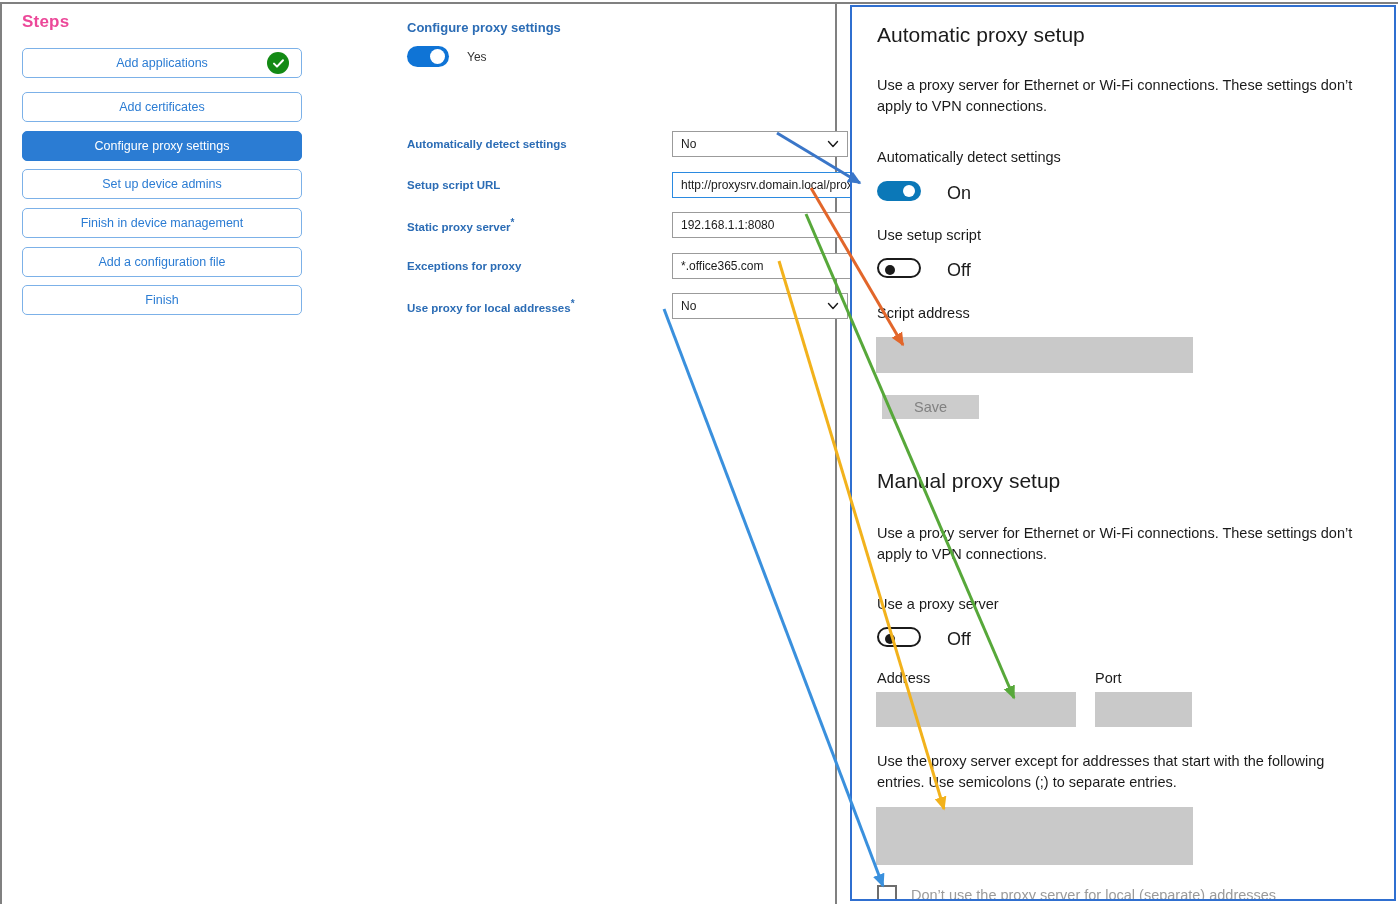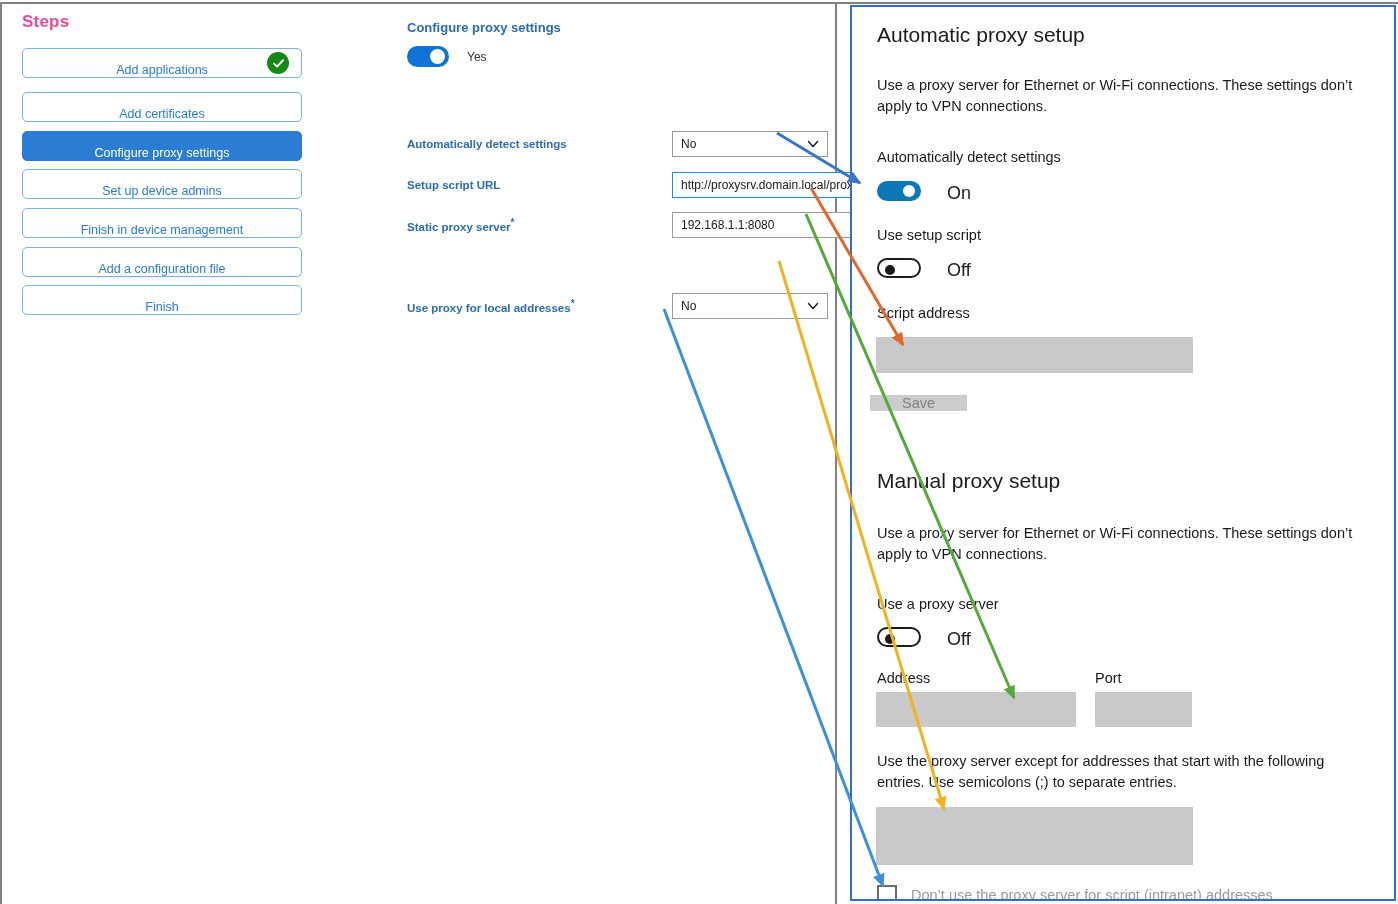--- a/index.html
+++ b/index.html
@@ -19,21 +19,21 @@
   
   #steps-panel{position:absolute;left:2px;top:4px;width:320px;height:900px;}
   #steps-title{
     position:absolute;left:20px;top:8px;
     font-size:17px;font-weight:bold;color:#ec4899;letter-spacing:.2px;
   }
   .step-btn{
     position:absolute;left:20px;width:280px;height:30px;
     border:1px solid #7cb1e8;border-radius:5px;background:#ffffff;
     color:#2b7cd3;font-size:12.5px;
-    display:flex;align-items:flex-end;justify-content:center;
+    display:flex;align-items:center;justify-content:center;
     box-sizing:border-box;cursor:pointer;
   }
   .step-btn.active{background:#2b7cd3;border-color:#2b7cd3;color:#ffffff;}
   .step-check{
     position:absolute;right:12px;top:50%;transform:translateY(-50%);
     width:22px;height:22px;border-radius:50%;
     background:#138a14;display:flex;align-items:center;justify-content:center;
   }
   .step-check svg{display:block;}
 
@@ -60,21 +60,21 @@
     font-size:11.5px;font-weight:bold;color:#2b6cb5;white-space:nowrap;
   }
   .f-label .req{color:#2b6cb5;font-weight:bold;font-size:10px;vertical-align:super;}
   .f-ctl{
     position:absolute;left:265px;top:0;height:26px;box-sizing:border-box;
     border:1px solid #9b9b9b;background:#ffffff;
     font-size:12px;color:#1a1a1a;
     display:flex;align-items:center;padding:0 8px;
     font-family:"Liberation Sans", sans-serif;
   }
-  .f-ctl.sel{width:156px;justify-content:space-between;cursor:pointer;text-align:center;}
+  .f-ctl.sel{width:176px;justify-content:space-between;cursor:pointer;text-align:center;}
   .f-ctl.txt{width:218px;cursor:text;overflow:hidden;white-space:nowrap;}
   .f-ctl.txt.focused{border:1.5px solid #2b8ae0;}
   .chev{width:12px;height:12px;flex:0 0 auto;}
 
   
   #win-panel{
     position:absolute;left:850px;top:5px;width:546px;height:896px;
     background:#ffffff;border:2px solid #2f6fd0;box-sizing:border-box;
     overflow:hidden;
     padding-left:25px;
@@ -179,20 +179,26 @@
     </div>
   </div>
 
   <div class="f-row" style="top:208px">
     <span class="f-label"><span>Static proxy server</span><span class="req">*</span></span>
     <div class="f-ctl txt">
       <span>192.168.1.1:8080</span>
     </div>
   </div>
 
+  <div class="f-row" style="top:249px">
+    <span class="f-label"><span>Exceptions for proxy</span></span>
+    <div class="f-ctl txt">
+      <span>*.office365.com</span>
+    </div>
+  </div>
 
   <div class="f-row" style="top:289px">
     <span class="f-label"><span>Use proxy for local addresses</span><span class="req">*</span></span>
     <div class="f-ctl sel">
       <span>No</span>
       <svg class="chev" viewBox="0 0 12 12">
           <path d="M1.5 3.5 L6 8.5 L10.5 3.5" stroke="#1a1a1a" stroke-width="1.4" fill="none" stroke-linecap="round" stroke-linejoin="round"></path>
         </svg>
     </div>
   </div>
@@ -211,21 +217,21 @@
 
   <div class="win-lbl" style="top:220px">Use setup script</div>
   <div class="win-tgl off" style="top:251px">
       <span class="k"></span>
     </div>
   <div class="win-tgl-lbl" style="left:95px;top:253px">Off</div>
 
   <div class="win-lbl" style="top:298px">Script address</div>
   <div class="win-box" style="left:24px;top:330px;width:317px;height:36px"></div>
 
-  <div class="win-btn" style="left:18px;top:388px;width:97px;height:16px">Save</div>
+  <div class="win-btn" style="left:30px;top:388px;width:97px;height:24px">Save</div>
 
   <div class="win-h1" style="top:462px">Manual proxy setup</div>
   <div class="win-p" style="top:516px">Use a proxy server for Ethernet or Wi-Fi connections. These settings don’t apply to VPN connections.</div>
 
   <div class="win-lbl" style="top:589px">Use a proxy server</div>
   <div class="win-tgl off" style="top:620px">
       <span class="k"></span>
     </div>
   <div class="win-tgl-lbl" style="left:95px;top:622px">Off</div>
 
@@ -233,21 +239,21 @@
   <div class="win-box" style="left:24px;top:685px;width:200px;height:35px"></div>
 
   <div class="win-lbl" style="left:243px;top:663px">Port</div>
   <div class="win-box" style="left:243px;top:685px;width:97px;height:35px"></div>
 
   <div class="win-p" style="top:744px">Use the proxy server except for addresses that start with the following entries. Use semicolons (;) to separate entries.</div>
   <div class="win-box" style="left:24px;top:800px;width:317px;height:58px"></div>
 
   <div class="win-chk-row" style="top:878px">
     <span class="win-chk"></span>
-    <span class="win-chk-lbl">Don’t use the proxy server for script (intranet) addresses</span>
+    <span class="win-chk-lbl">Don’t use the proxy server for local (separate) addresses</span>
   </div>
 </div>
 
 <svg id="arrows">
     <defs>
       <marker id="ah0" viewBox="0 0 10 10" refX="8" refY="5" markerWidth="5" markerHeight="5" orient="auto-start-reverse" markerUnits="strokeWidth">
         <path d="M0,1 L9,5 L0,9 z" fill="#3a76c8"></path>
       </marker>
       <marker id="ah1" viewBox="0 0 10 10" refX="8" refY="5" markerWidth="5" markerHeight="5" orient="auto-start-reverse" markerUnits="strokeWidth">
         <path d="M0,1 L9,5 L0,9 z" fill="#e2662a"></path>

